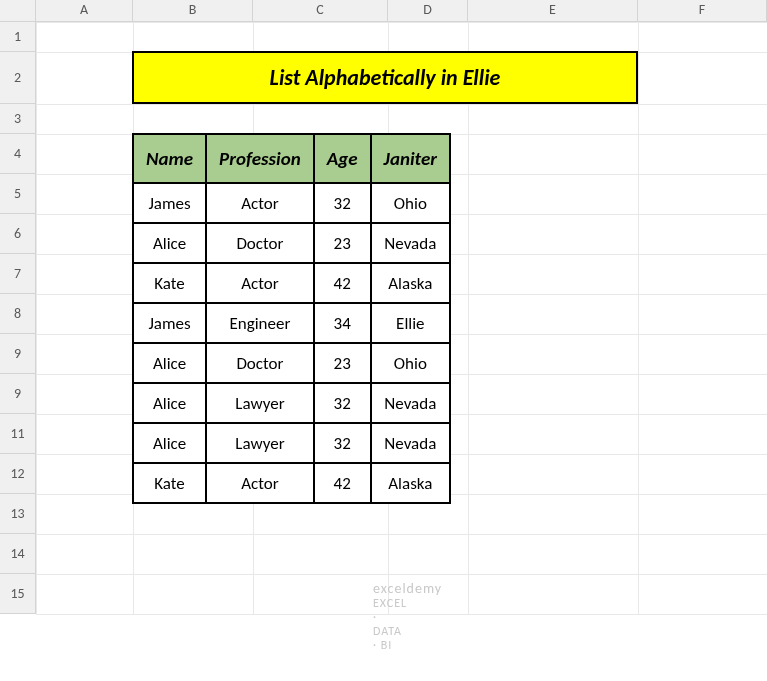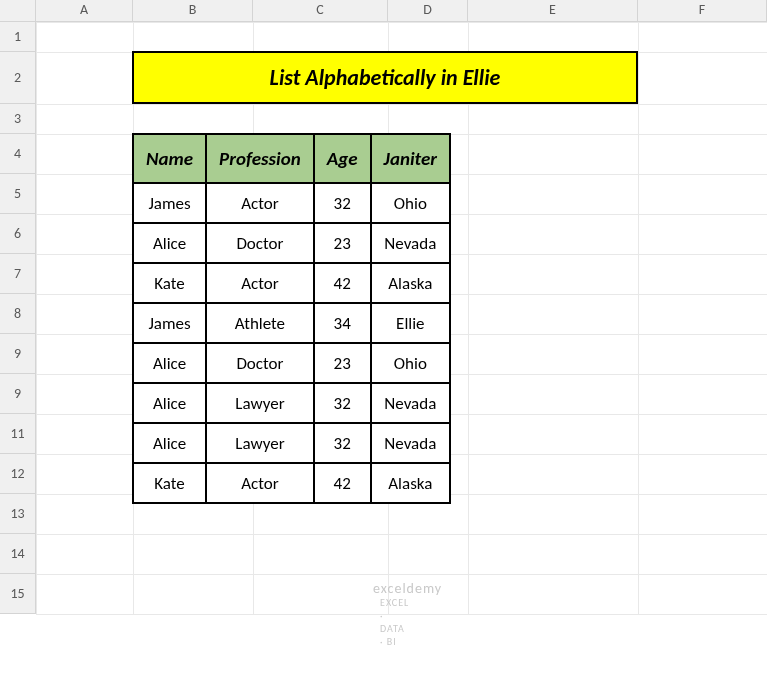--- a/index.html
+++ b/index.html
@@ -190,21 +190,21 @@
             <td style="width: 170px;">Nevada</td>
           </tr>
           <tr>
             <td style="width: 120px;">Kate</td>
             <td style="width: 135px;">Actor</td>
             <td style="width: 80px;">42</td>
             <td style="width: 170px;">Alaska</td>
           </tr>
           <tr>
             <td style="width: 120px;">James</td>
-            <td style="width: 135px;">Athlete</td>
+            <td style="width: 135px;">Engineer</td>
             <td style="width: 80px;">34</td>
             <td style="width: 170px;">Ellie</td>
           </tr>
           <tr>
             <td style="width: 120px;">Alice</td>
             <td style="width: 135px;">Doctor</td>
             <td style="width: 80px;">23</td>
             <td style="width: 170px;">Ohio</td>
           </tr>
           <tr>
@@ -222,16 +222,16 @@
           <tr>
             <td style="width: 120px;">Kate</td>
             <td style="width: 135px;">Actor</td>
             <td style="width: 80px;">42</td>
             <td style="width: 170px;">Alaska</td>
           </tr>
         </tbody>
     </table>
 
     <div class="watermark" id="wm1" style="left: 337px; top: 558px; font-size: 14px;">exceldemy</div>
-    <div class="watermark" id="wm2" style="left: 344px; top: 574px; font-size: 10px;">EXCEL · DATA · BI</div>
+    <div class="watermark" id="wm2" style="left: 337px; top: 574px; font-size: 12px;">EXCEL · DATA · BI</div>
   </div>
 
 </div>
 
 </body></html>

